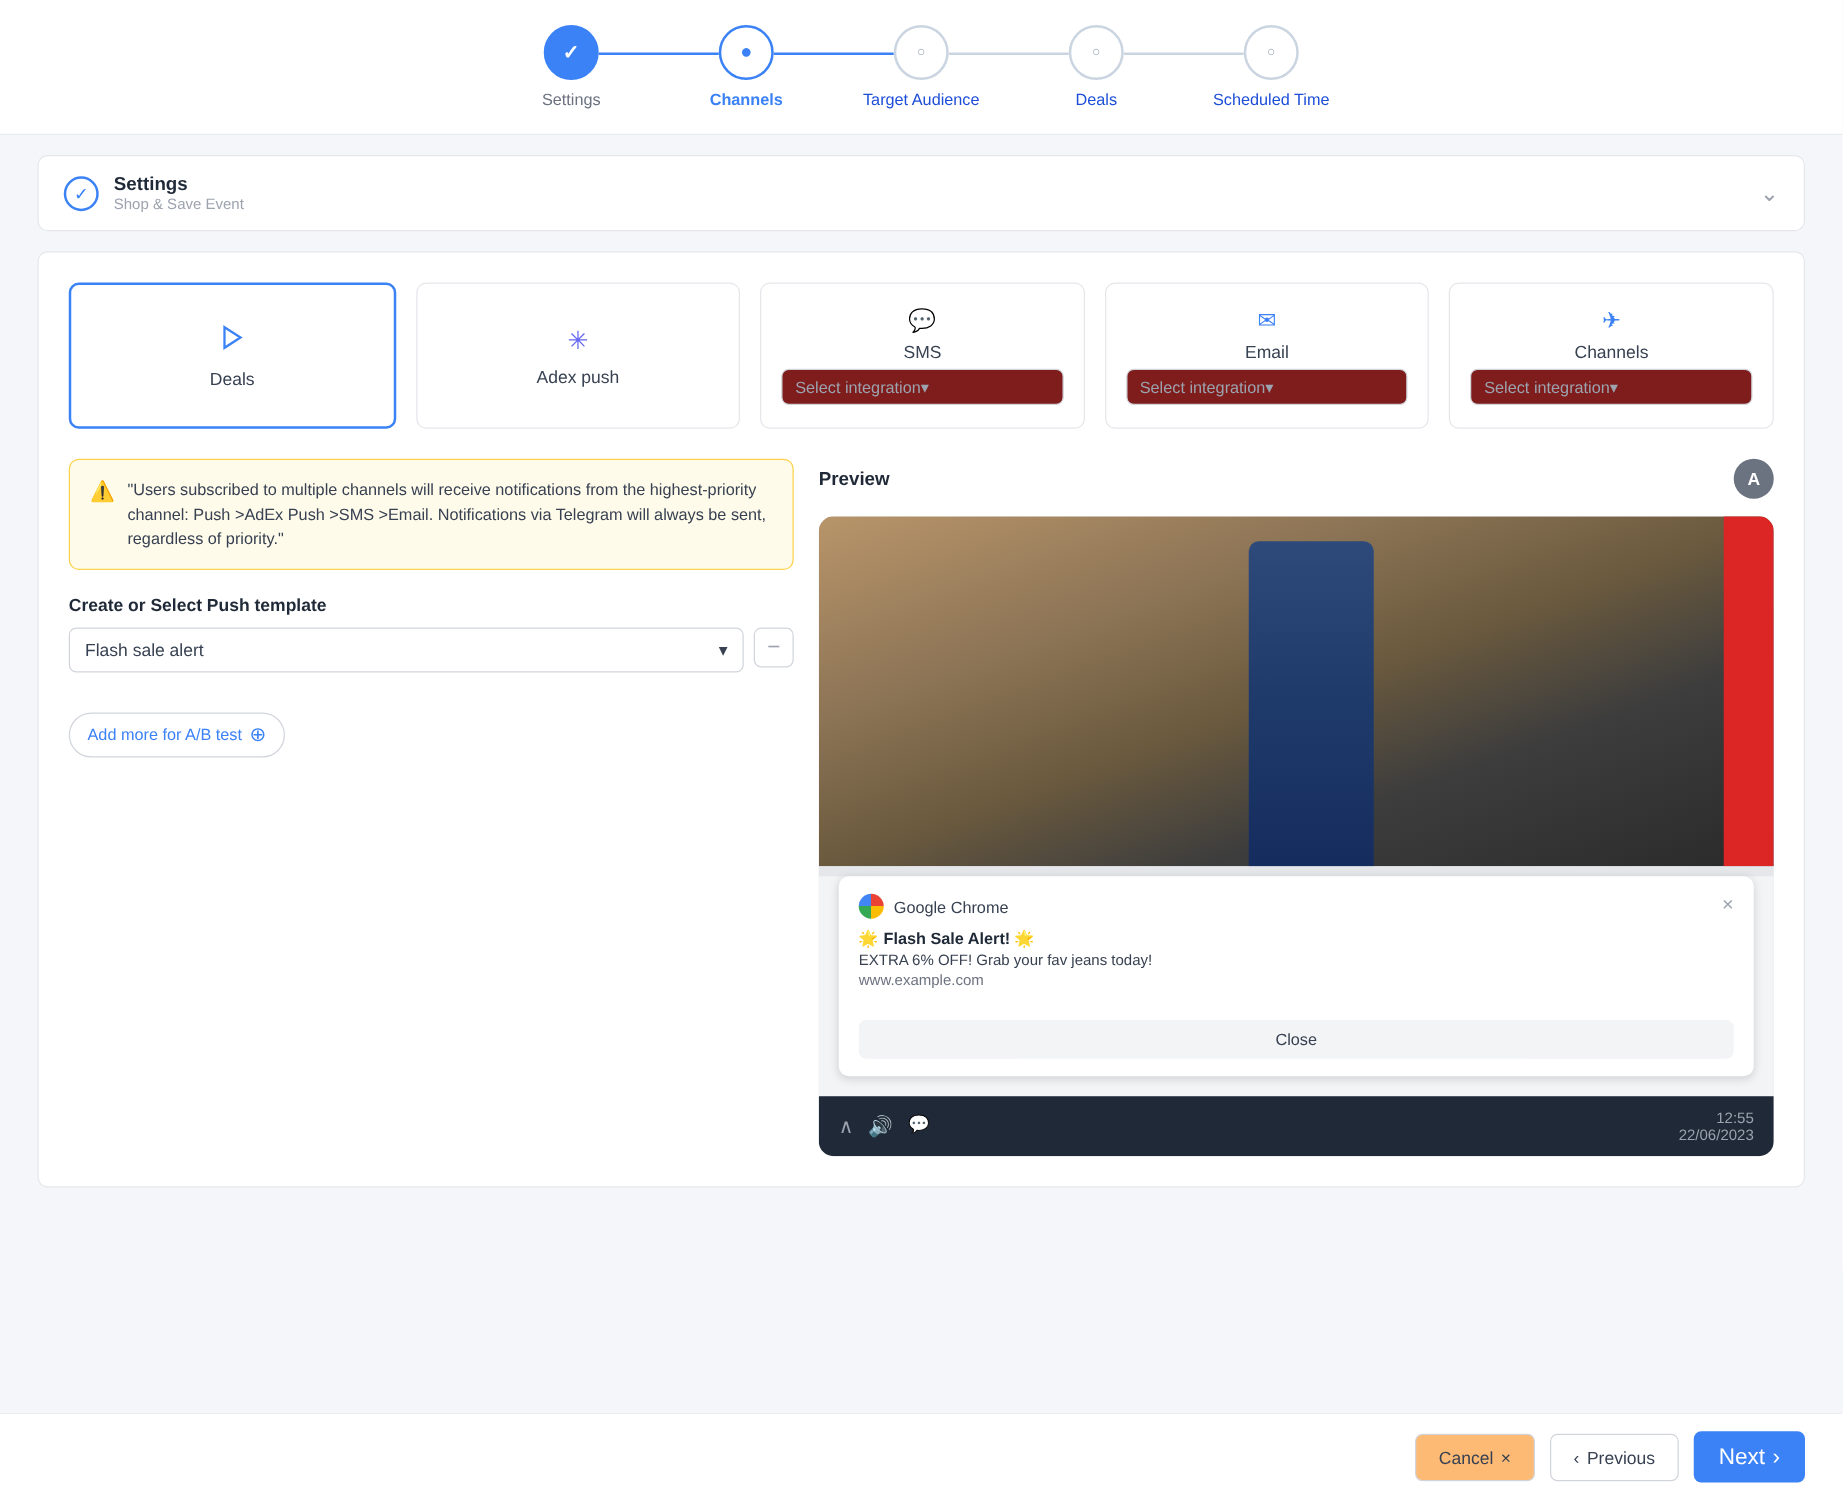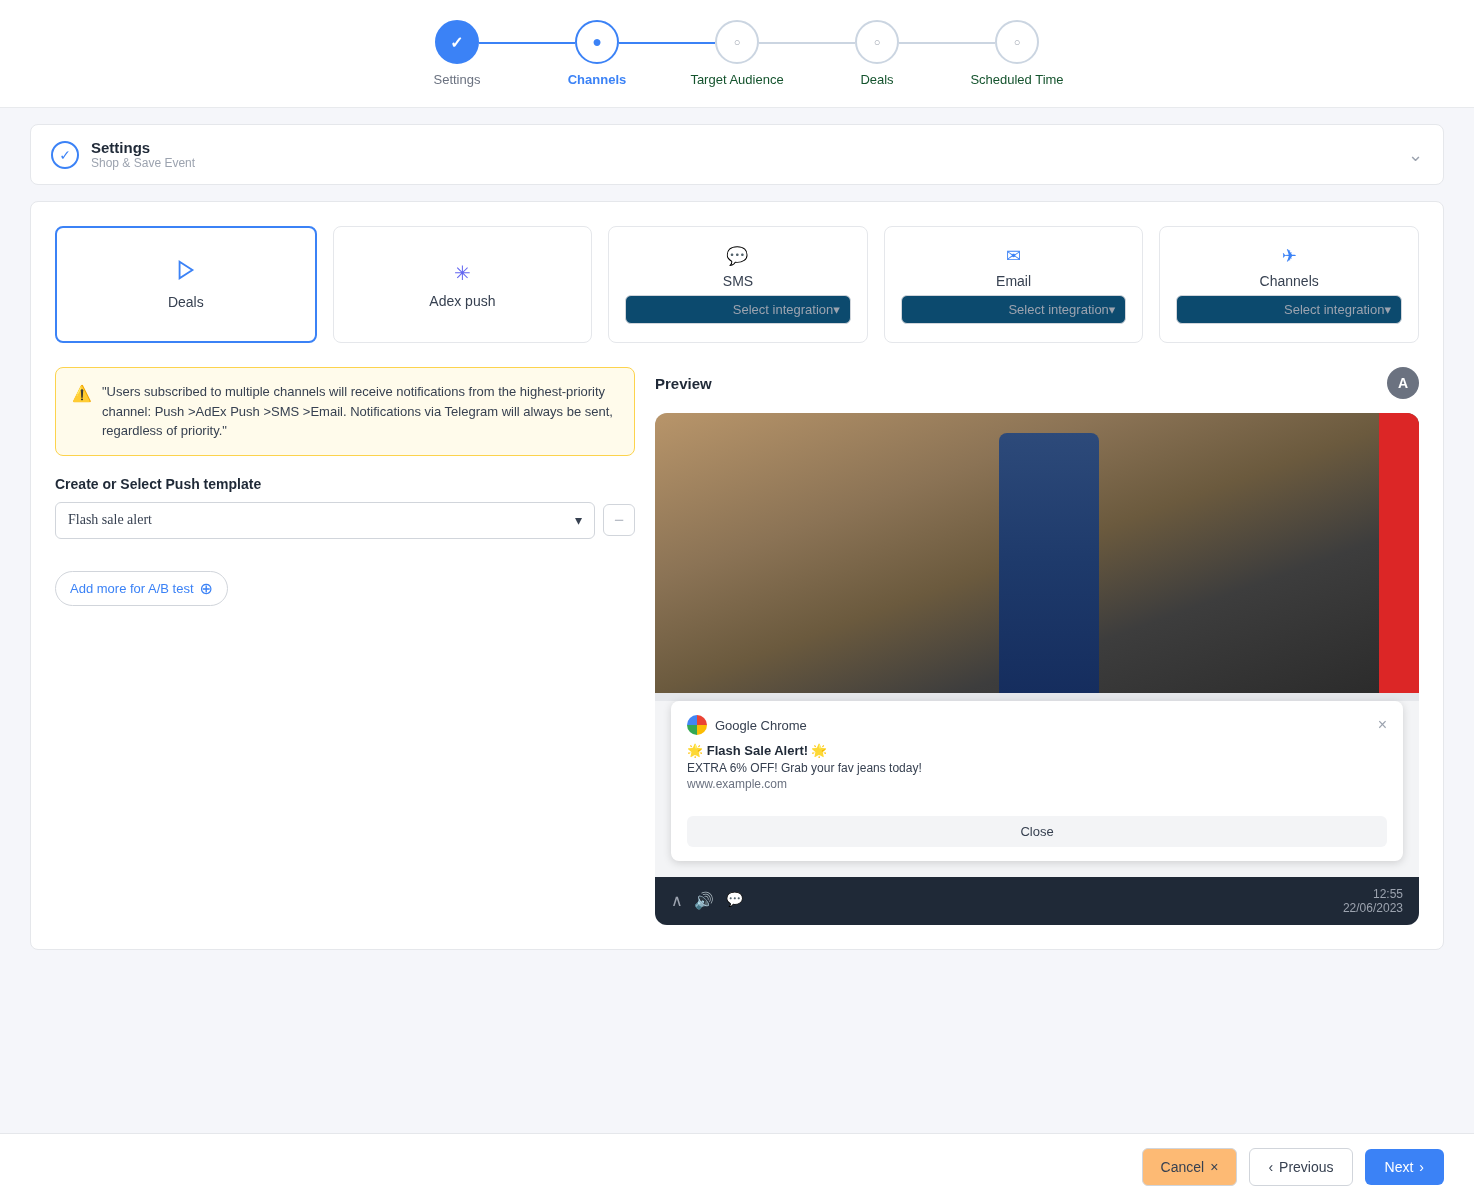--- a/index.html
+++ b/index.html
@@ -56,21 +56,21 @@
       color: #fff;
     }
     .stepper-step.active .step-circle {
       background: #fff;
       border-color: #3b82f6;
       color: #3b82f6;
     }
     .step-label {
       margin-top: 8px;
       font-size: 13px;
-      color: #14532d;
+      color: #1d4ed8;
       font-weight: 500;
     }
     .stepper-step.active .step-label { color: #3b82f6; font-weight: 600; }
     .stepper-step.completed .step-label { color: #6b7280; }
 
     
     .settings-row {
       margin: 16px 30px;
       background: #fff;
       border: 1px solid #e5e7eb;
@@ -147,27 +147,27 @@
       display: flex;
       flex-direction: column;
       align-items: center;
       gap: 6px;
       width: 100%;
     }
     .select-integration-dropdown {
       width: 100%;
       display: flex;
       align-items: center;
-      justify-content: flex-end;
+      justify-content: flex-start;
       border: 1px solid #d1d5db;
       border-radius: 6px;
       padding: 6px 10px;
       font-size: 13px;
       color: #9ca3af;
-      background: #0c4a6e;
+      background: #7f1d1d;
       cursor: pointer;
     }
 
     
     .two-col {
       display: flex;
       gap: 20px;
     }
     .left-col {
       flex: 1;
@@ -194,23 +194,22 @@
 
     
     .template-label {
       font-size: 14px;
       font-weight: 600;
       color: #1f2937;
       margin-bottom: 10px;
     }
     .template-select-row {
       display: flex;
-      align-items: center;
+      align-items: flex-start;
       gap: 8px;
-      font-family: Liberation Serif, serif;
     }
     .template-dropdown {
       flex: 1;
       display: flex;
       align-items: center;
       justify-content: space-between;
       border: 1px solid #d1d5db;
       border-radius: 6px;
       padding: 9px 12px;
       font-size: 14px;
@@ -406,21 +405,21 @@
       cursor: pointer;
     }
     .btn-next {
       display: flex;
       align-items: center;
       gap: 6px;
       padding: 10px 20px;
       border: none;
       border-radius: 6px;
       background: #3b82f6;
-      font-size: 14px;
+      font-size: 18px;
       color: #fff;
       cursor: pointer;
       font-weight: 500;
     }
   </style>
 </head>
 <body>
 
 <div class="stepper-bar">
   <div class="stepper-step completed">

